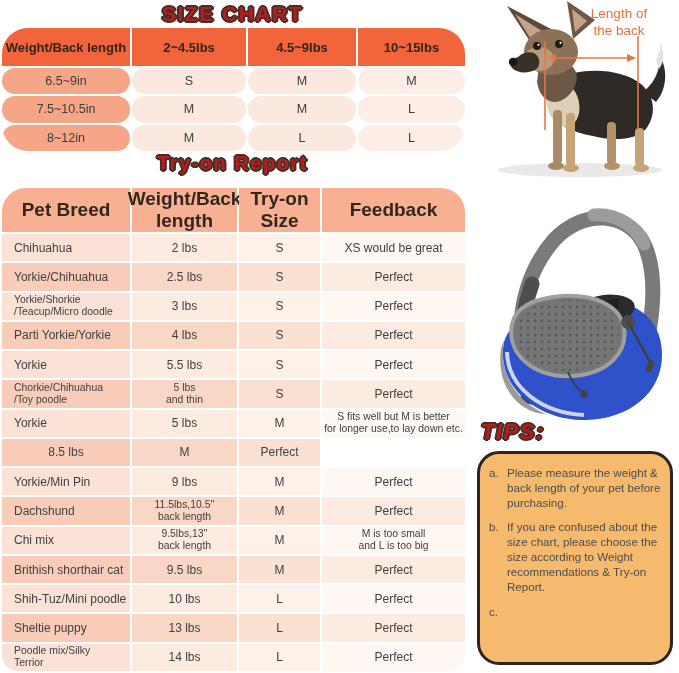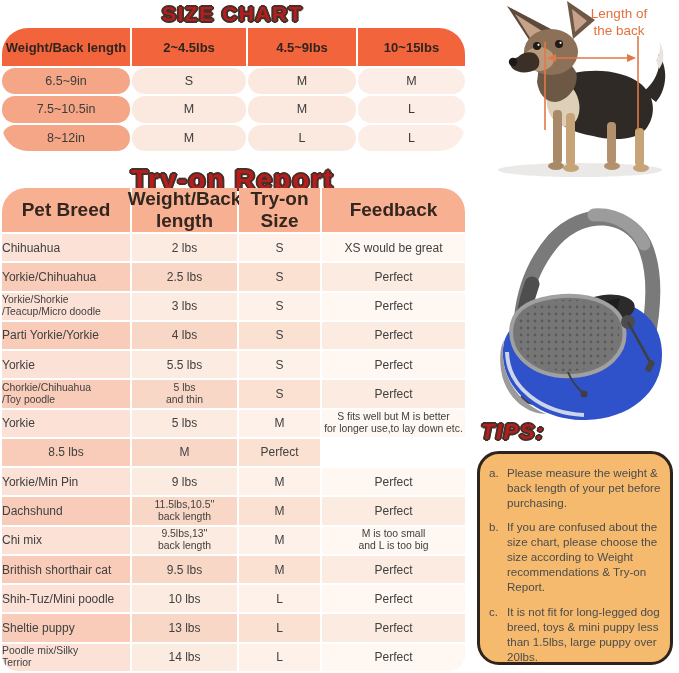--- a/index.html
+++ b/index.html
@@ -5,21 +5,21 @@
   html,body{margin:0;padding:0;background:#fff;}
   .canvas{position:relative;width:679px;height:673px;background:#fff;overflow:hidden;
           font-family:"Liberation Sans",sans-serif;color:#3f3f3f;}
 
   
   .big-title{position:absolute;text-align:center;font-weight:800;letter-spacing:1.5px;
     color:#b91c1c;
     text-shadow:2px 0 0 #43312a,-2px 0 0 #43312a,0 2px 0 #43312a,0 -2px 0 #43312a,
       1.4px 1.4px 0 #43312a,-1.4px 1.4px 0 #43312a,1.4px -1.4px 0 #43312a,-1.4px -1.4px 0 #43312a;}
   .size-title{left:0;top:2px;width:465px;font-size:21px;}
-  .tryon-title{left:0;top:164px;width:465px;font-size:28px;}
+  .tryon-title{left:0;top:152px;width:465px;font-size:20px;}
   .tips-title{left:481px;top:419px;width:120px;font-size:22px;font-style:italic;text-align:left;}
 
   
   .size-table{position:absolute;left:2px;top:28px;width:463px;height:123px;
     border-radius:26px;overflow:hidden;display:flex;flex-direction:column;gap:2px;}
   .st-header,.st-row{display:grid;grid-template-columns:128px 114px 108px 1fr;gap:2px;}
   .st-header{flex:0 0 38px;}
   .st-row{flex:1;}
   .cell{display:flex;align-items:center;justify-content:center;text-align:center;white-space:pre-line;}
   .st-header .cell{background:#f1643c;color:#30241f;font-size:13px;font-weight:700;}
@@ -28,21 +28,21 @@
   .st-row .cell:last-child{background:#fceee7;}
 
   
   .tryon-table{position:absolute;left:2px;top:188px;width:463px;height:483px;
     border-radius:24px 24px 16px 16px;overflow:hidden;display:flex;flex-direction:column;gap:2px;}
   .tr-header,.tr-row{display:grid;grid-template-columns:128px 105px 81px 1fr;gap:2px;}
   .tr-header{flex:0 0 38px;}
   .tr-header .cell{background:#f8b093;color:#33261f;font-size:19px;font-weight:700;}
   .tr-row{flex:1;}
   .tr-row .cell{font-size:12px;color:#414141;text-align:center;}
-  .tr-row .breed{justify-content:flex-start;text-align:left;}
+  .tr-row .breed{justify-content:flex-start;text-align:left;padding-left:12px;}
   .c-sm{font-size:10.4px !important;line-height:1.18;}
   
   .tr-row:nth-child(even) .cell:nth-child(1){background:#fbe1d6;}
   .tr-row:nth-child(even) .cell:nth-child(2){background:#fcebe1;}
   .tr-row:nth-child(even) .cell:nth-child(3){background:#fdf1ea;}
   .tr-row:nth-child(even) .cell:nth-child(4){background:#fef7f2;}
   .tr-row:nth-child(odd) .cell:nth-child(1){background:#f8ccb8;}
   .tr-row:nth-child(odd) .cell:nth-child(2){background:#f9d7c6;}
   .tr-row:nth-child(odd) .cell:nth-child(3){background:#fbe1d2;}
   .tr-row:nth-child(odd) .cell:nth-child(4){background:#fcebe0;}
@@ -289,17 +289,16 @@
     <div class="tip">
       <span class="tip-label">a.</span>
       <span class="tip-text">Please measure the weight &amp; back length of your pet before purchasing.</span>
     </div>
     <div class="tip">
       <span class="tip-label">b.</span>
       <span class="tip-text">If you are confused about the size chart, please choose the size according to Weight recommendations &amp; Try-on Report.</span>
     </div>
     <div class="tip">
       <span class="tip-label">c.</span>
-      <span class="tip-text">It is not fit for long-legged dog breed, toys &amp; mini puppy less than 1.5lbs, large puppy over 20lbs.</span>
     </div>
   </div>
 
 </div>
 
 </body></html>

